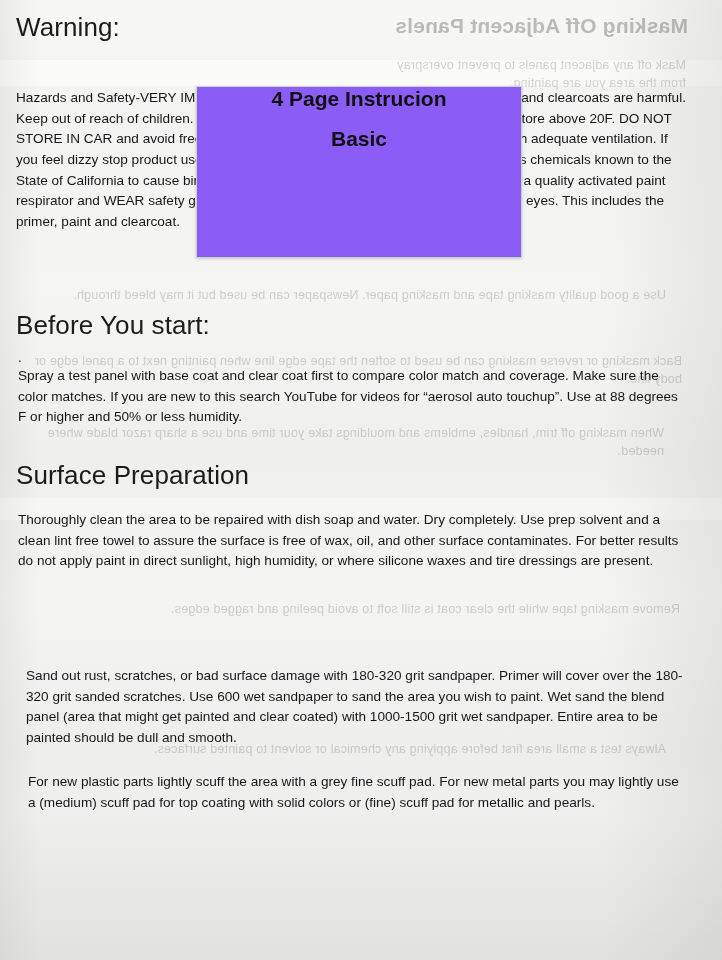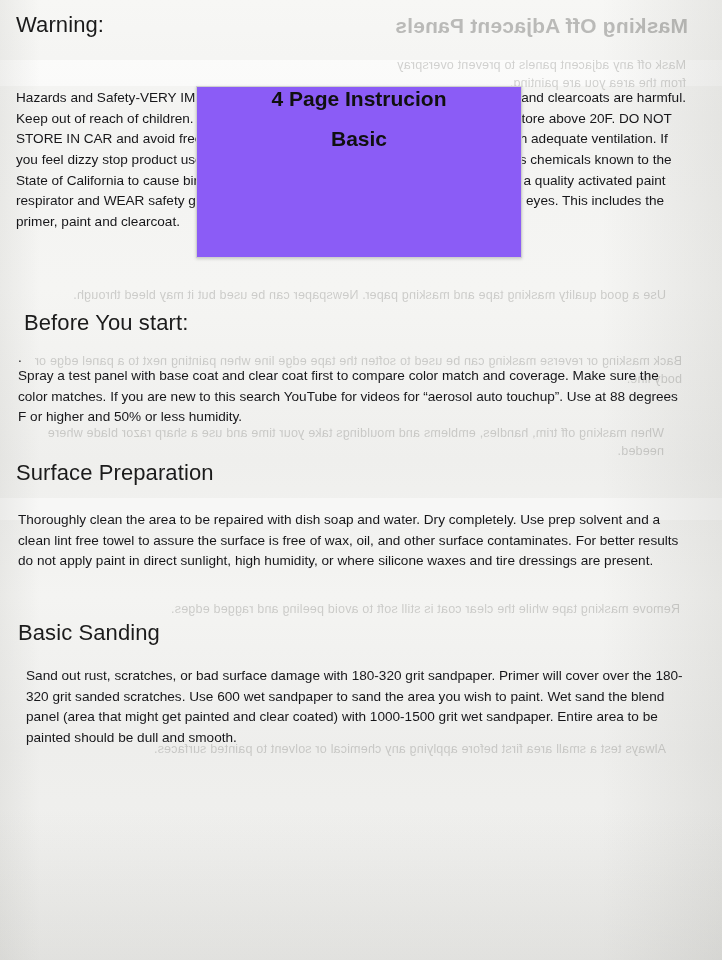--- a/index.html
+++ b/index.html
@@ -66,21 +66,21 @@
     color: rgba(95,95,92,0.27);
   }
 
   
   .content {
     position: absolute;
     inset: 0;
   }
   .heading {
     position: absolute;
-    font-size: 22px;
+    font-size: 26px;
     font-weight: normal;
     color: #1b1b1b;
     letter-spacing: 0.1px;
     font-family: "Liberation Sans", sans-serif;
   }
   .para {
     position: absolute;
     font-size: 13.6px;
     line-height: 1.52;
     color: #17171a;
@@ -129,29 +129,29 @@
   <div class="bleed bleed-body" style="left:22px; top:352px; width:660px;">Back masking or reverse masking can be used to soften the tape edge line when painting next to a panel edge or body line.</div>
   <div class="bleed bleed-body" style="left:24px; top:424px; width:640px;">When masking off trim, handles, emblems and mouldings take your time and use a sharp razor blade where needed.</div>
   <div class="bleed bleed-body" style="left:30px; top:600px; width:650px;">Remove masking tape while the clear coat is still soft to avoid peeling and ragged edges.</div>
   <div class="bleed bleed-body" style="left:36px; top:740px; width:630px;">Always test a small area first before applying any chemical or solvent to painted surfaces.</div>
 
   <div class="content">
 
     <div class="heading" style="left:16px; top:12px;">Warning:</div>
     <div class="para" style="left:16px; top:88px; width:676px;">Hazards and Safety-VERY IMPORTANT. All aerosol touch-up paint including primer and clearcoats are harmful. Keep out of reach of children. Call a physician IMMEDIATELY if swallowed. Do not store above 20F. DO NOT STORE IN CAR and avoid freezing. See container label for proper disposal. Use with adequate ventilation. If you feel dizzy stop product use immediately and call physician. This product contains chemicals known to the State of California to cause birth defects, cancer and other reproductive harm. Wear a quality activated paint respirator and WEAR safety goggles when using any aerosol product to protect your eyes. This includes the primer, paint and clearcoat.</div>
 
-    <div class="heading" style="left:24px; top:310px;">Before You start:</div>
+    <div class="heading" style="left:16px; top:310px;">Before You start:</div>
     <div class="para" style="left:18px; top:348px; width:20px;">.</div>
     <div class="para" style="left:18px; top:366px; width:668px;">Spray a test panel with base coat and clear coat first to compare color match and coverage. Make sure the color matches.  If you are new to this search YouTube for videos for “aerosol auto touchup”.  Use at 88 degrees F or higher and 50% or less humidity.</div>
 
     <div class="heading" style="left:16px; top:460px;text-align:center;">Surface Preparation</div>
     <div class="para" style="left:18px; top:510px; width:670px;">Thoroughly clean the area to be repaired with dish soap and water.  Dry completely. Use prep solvent and a clean lint free towel to assure the surface is free of wax, oil, and other surface contaminates. For better results do not apply paint in direct sunlight, high humidity, or where silicone waxes and tire dressings are present.</div>
 
-    <div class="heading" style="left:18px; top:620px;">Basic Sanding</div>
     <div class="para" style="left:26px; top:666px; width:662px;">Sand out rust, scratches, or bad surface damage with 180-320 grit sandpaper. Primer will cover over the 180-320 grit sanded scratches. Use 600 wet sandpaper to sand the area you wish to paint. Wet sand the blend panel (area that might get painted and clear coated) with 1000-1500 grit wet sandpaper. Entire area to be painted should be dull and smooth.</div>
+    <div class="para" style="left:28px; top:772px; width:652px;">For new plastic parts lightly scuff the area with a grey fine scuff pad. For new metal parts you may lightly use a (medium) scuff pad for top coating with solid colors or (fine) scuff pad for metallic and pearls.</div>
 
   </div>
 
   <div class="overlay-card">
     <div class="line">4 Page Instrucion</div>
     <div class="line">Basic</div>
   </div>
 
 </div>
 

